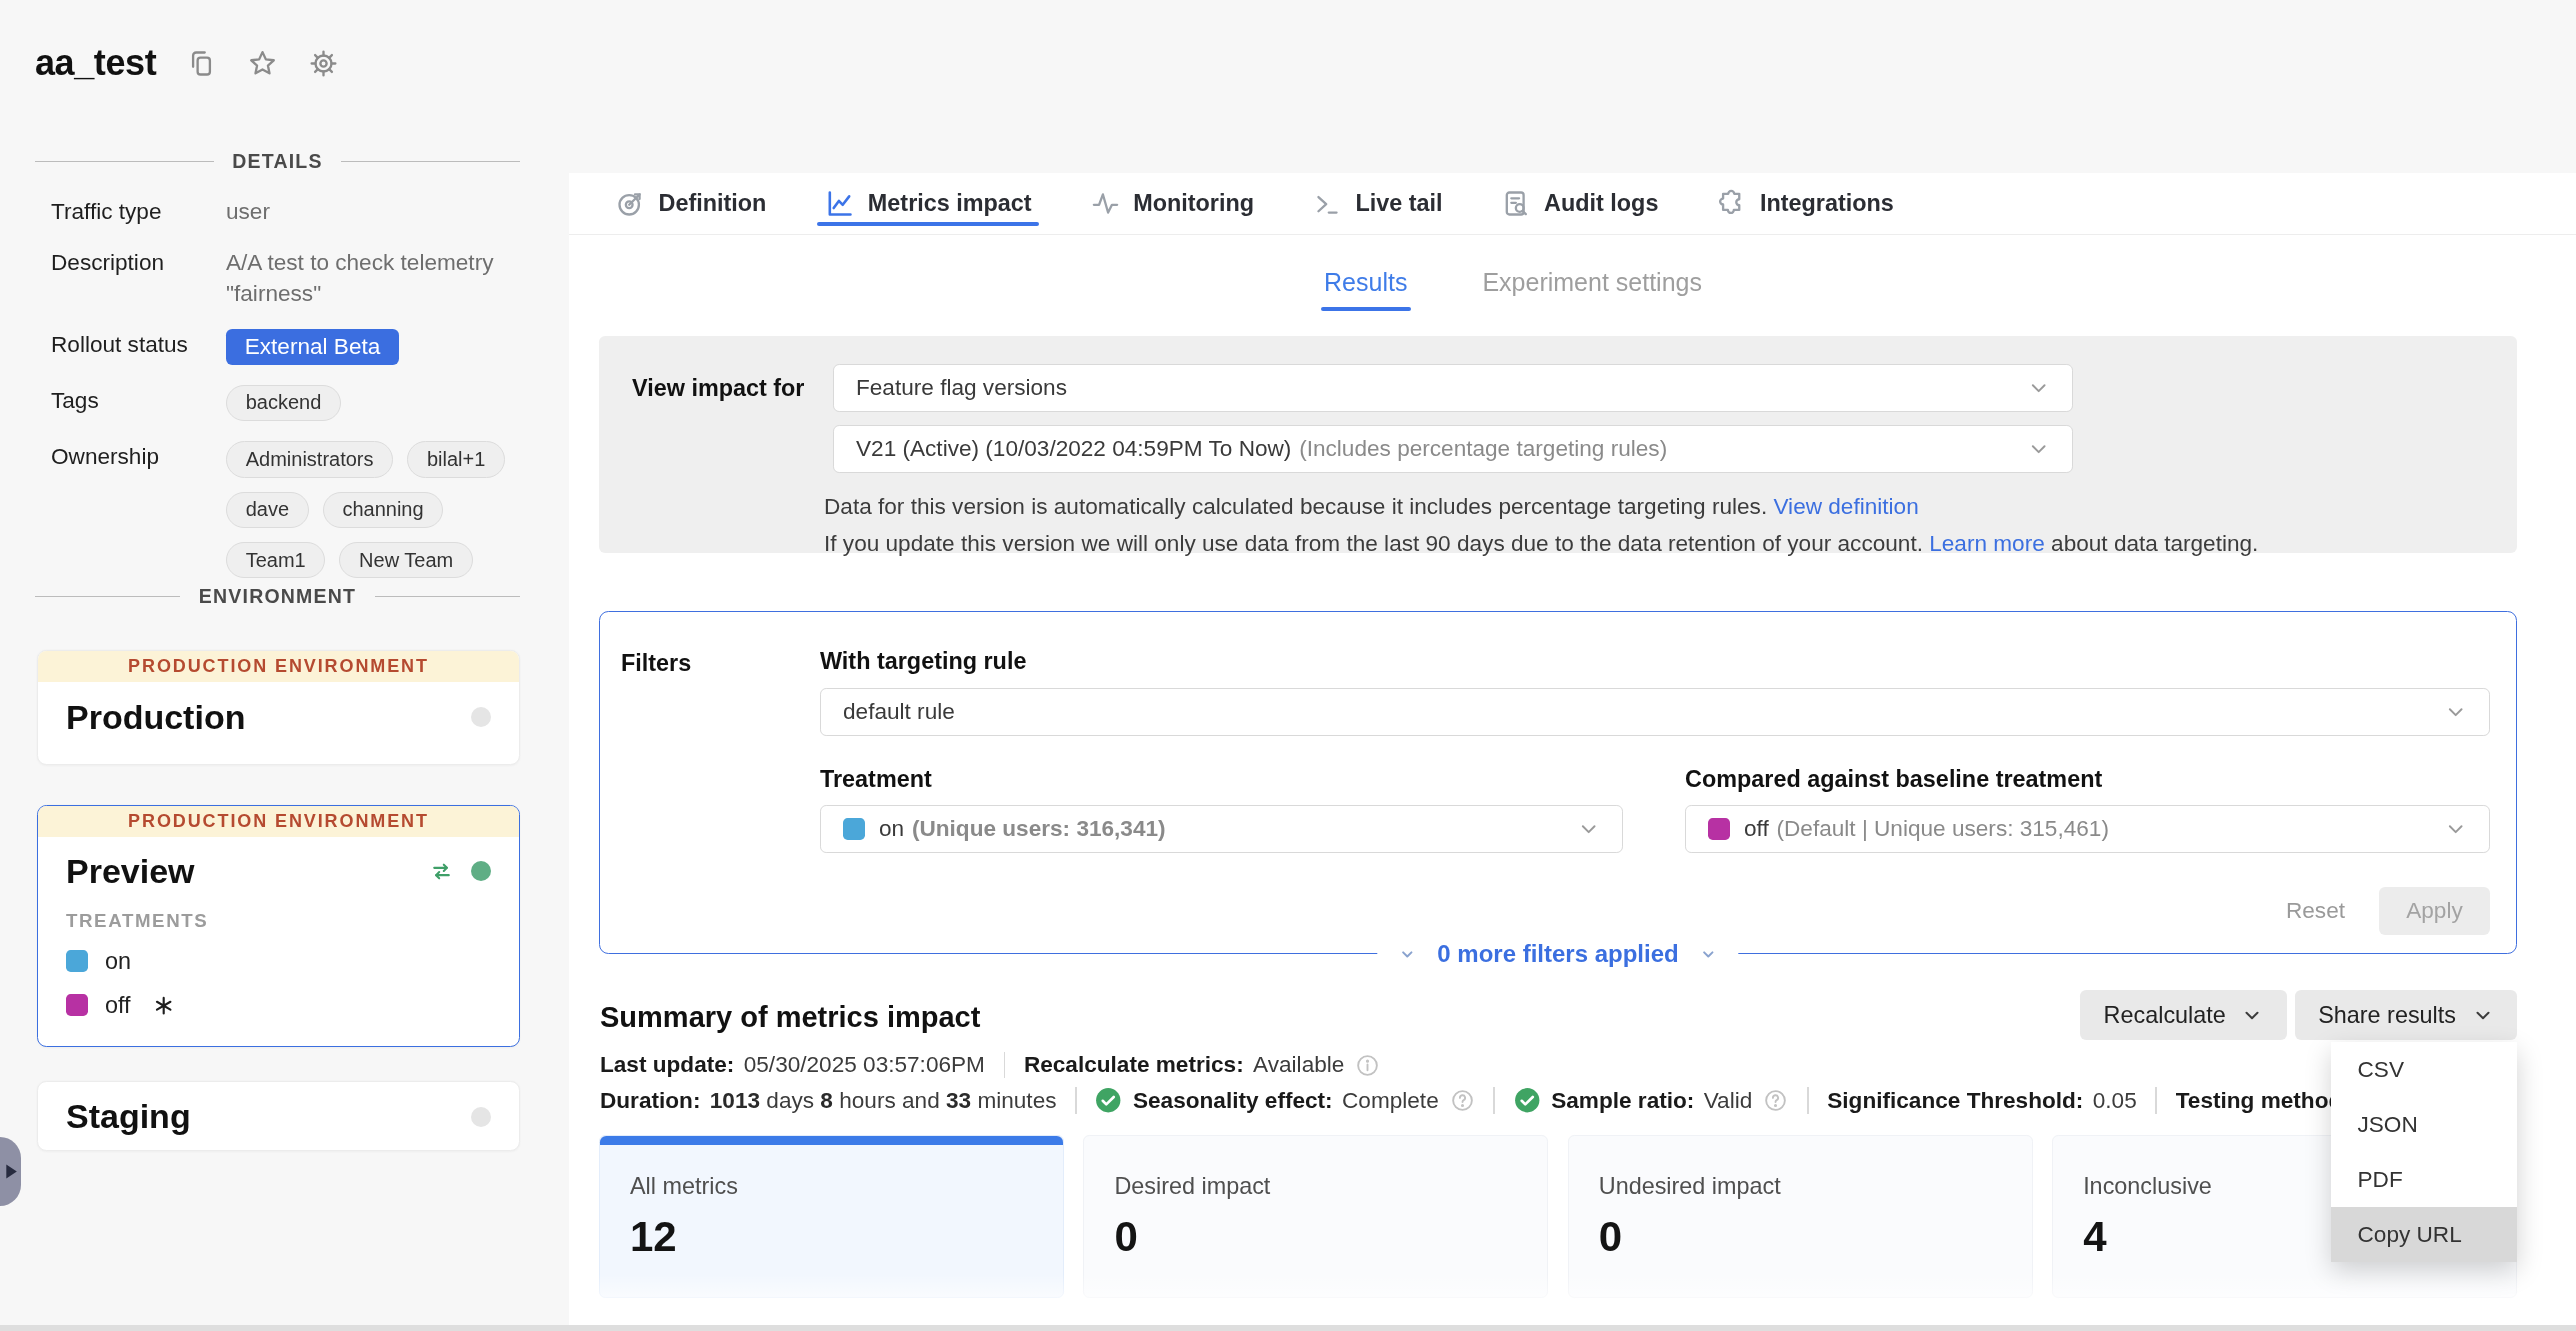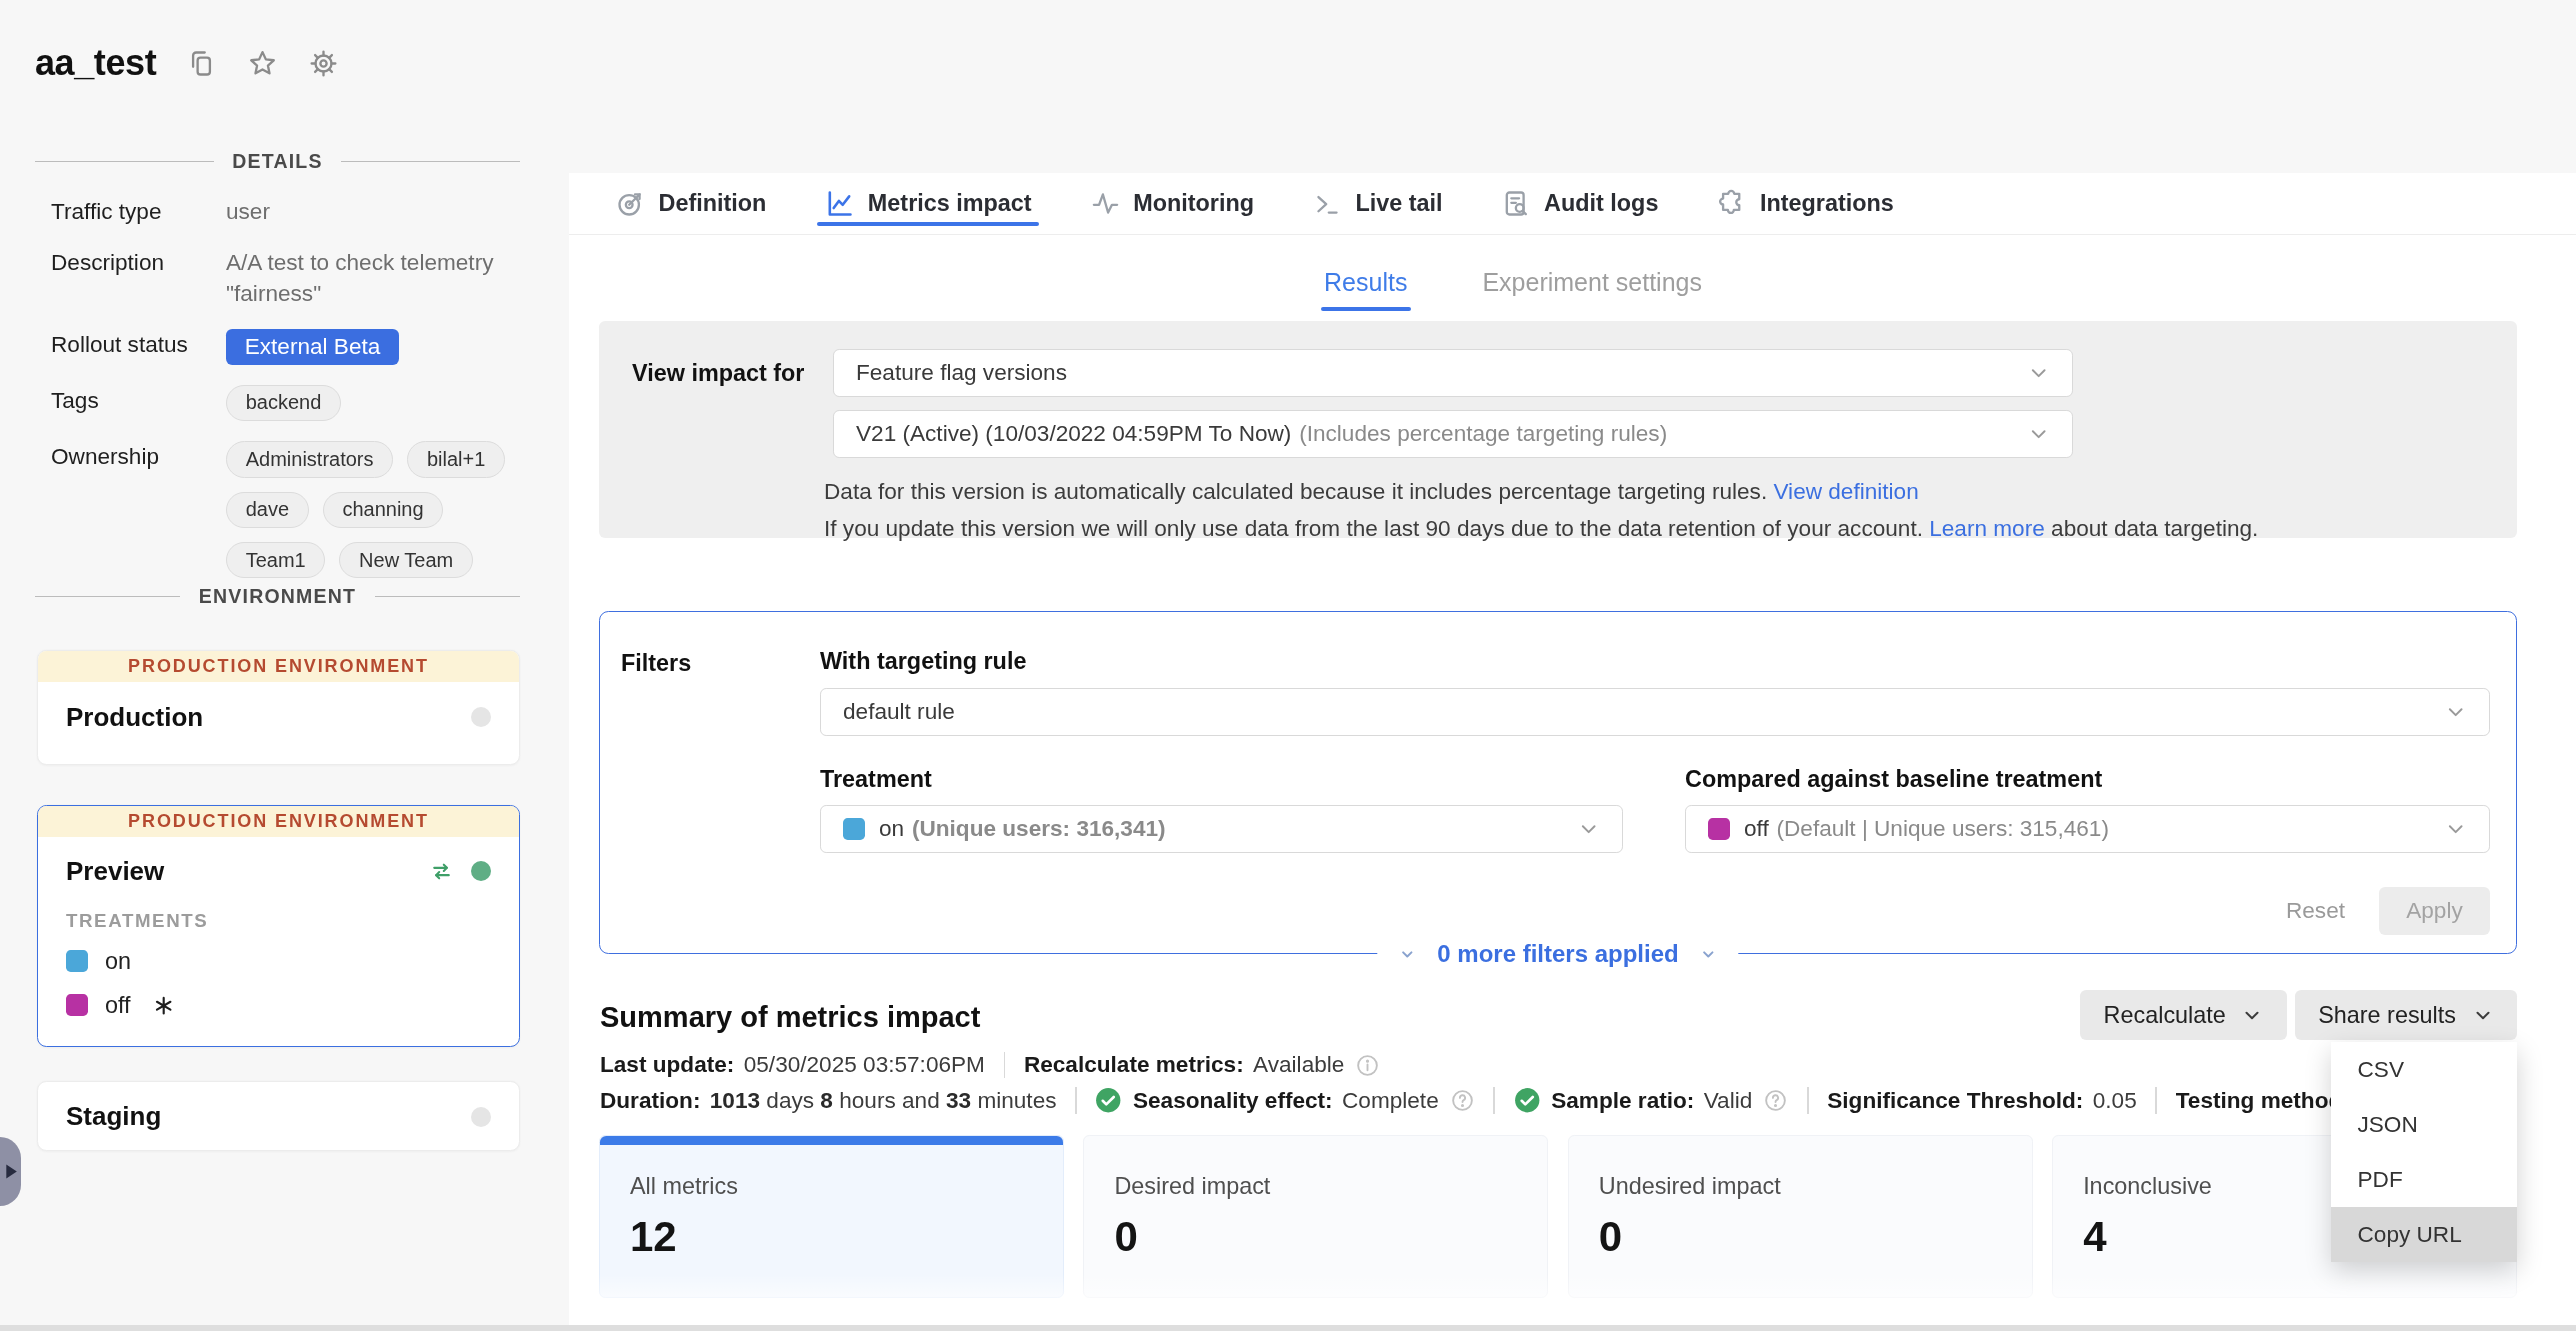--- a/index.html
+++ b/index.html
@@ -20,21 +20,21 @@
   .dvalue { color:#6e6e6e; line-height:31px; }
   .badge { display:inline-block; background:#3b6ee0; color:#fff; font-size:22.6px;
     padding:3.9px 18.7px; border-radius:6.2px; line-height:28px; }
   .chips { display:flex; flex-wrap:wrap; gap:14px 14px; }
   .chip { background:#efefef; border:1.2px solid #dcdcdc; border-radius:18.7px; font-size:20px;
     color:#333; padding:4.7px 18.7px; line-height:25px; white-space:nowrap; }
   .env-card { position:absolute; left:37px; width:483px; background:#fff; border:1.2px solid #ececec;
     border-radius:9.4px; box-shadow:0 0.8px 2.3px rgba(0,0,0,0.04); overflow:hidden; }
   .env-banner { background:#fcf3d7; color:#b54a30; font-size:18px; font-weight:700;
     letter-spacing:1.9px; text-align:center; padding:5px 0; }
-  .env-name { font-size:26px; font-weight:700; color:#111; }
+  .env-name { font-size:34px; font-weight:700; color:#111; }
   .dot { width:20px; height:20px; border-radius:50%; background:#e5e5e5; }
   .dot.green { background:#5fae85; }
   .env-body-row { display:flex; align-items:center; justify-content:space-between; padding:0 28px; }
   .treat-heading { font-size:18.7px; font-weight:600; letter-spacing:1.6px; color:#9c9c9c; }
   .treat-row { display:flex; align-items:center; gap:17px; font-size:23.4px; color:#222; }
   .swatch { width:22px; height:22px; border-radius:4.7px; }
   .collapse-handle { position:absolute; left:0; top:1137px; width:21px; height:69px; background:#8e90a5;
     border-radius:0 26.5px 26.5px 0; display:flex; align-items:center; justify-content:center; cursor:pointer; }
 
   
@@ -45,21 +45,21 @@
     position:relative; height:100%; cursor:pointer; }
   .tab svg { width:31px; height:31px; }
   .tab.active::after { content:""; position:absolute; left:-7.8px; right:-7.8px; bottom:7.8px; height:3.9px;
     background:#3c74e8; border-radius:2.3px; }
   .subtabs { position:absolute; top:95px; left:0; right:119px; display:flex; justify-content:center; gap:75px; }
   .subtab { font-size:25px; color:#9e9e9e; position:relative; cursor:pointer; }
   .subtab.active { color:#3f7ce8; }
   .subtab.active::after { content:""; position:absolute; left:-3.1px; right:-3.1px; bottom:-14px; height:3.9px;
     background:#3c74e8; border-radius:2.3px; }
 
-  .vi-section { position:absolute; top:148px; left:30px; width:1918px; height:217px; background:#efefef;
+  .vi-section { position:absolute; top:163px; left:30px; width:1918px; height:217px; background:#efefef;
     border-radius:6.2px; padding:28px 0 0 33px; }
   .vi-row1 { display:flex; align-items:center; }
   .vi-label { width:201px; font-size:23.4px; font-weight:700; color:#111; }
   .dropdown { background:#fff; border:1.2px solid #d9d9d9; border-radius:6.2px; height:48px;
     display:flex; align-items:center; padding:0 22px; font-size:22.6px; color:#3a3a3a; cursor:pointer; }
   .dropdown .chev { margin-left:auto; width:23.4px; height:23.4px; flex:none; }
   .vi-dd { width:1240px; }
   .vi-row2 { margin-top:12.5px; margin-left:201px; }
   .dd-note { color:#8a8a8a; margin-left:7.8px; white-space:nowrap; }
   .vi-note { margin-left:192px; font-size:22.6px; color:#3c3c3c; line-height:31px; }

